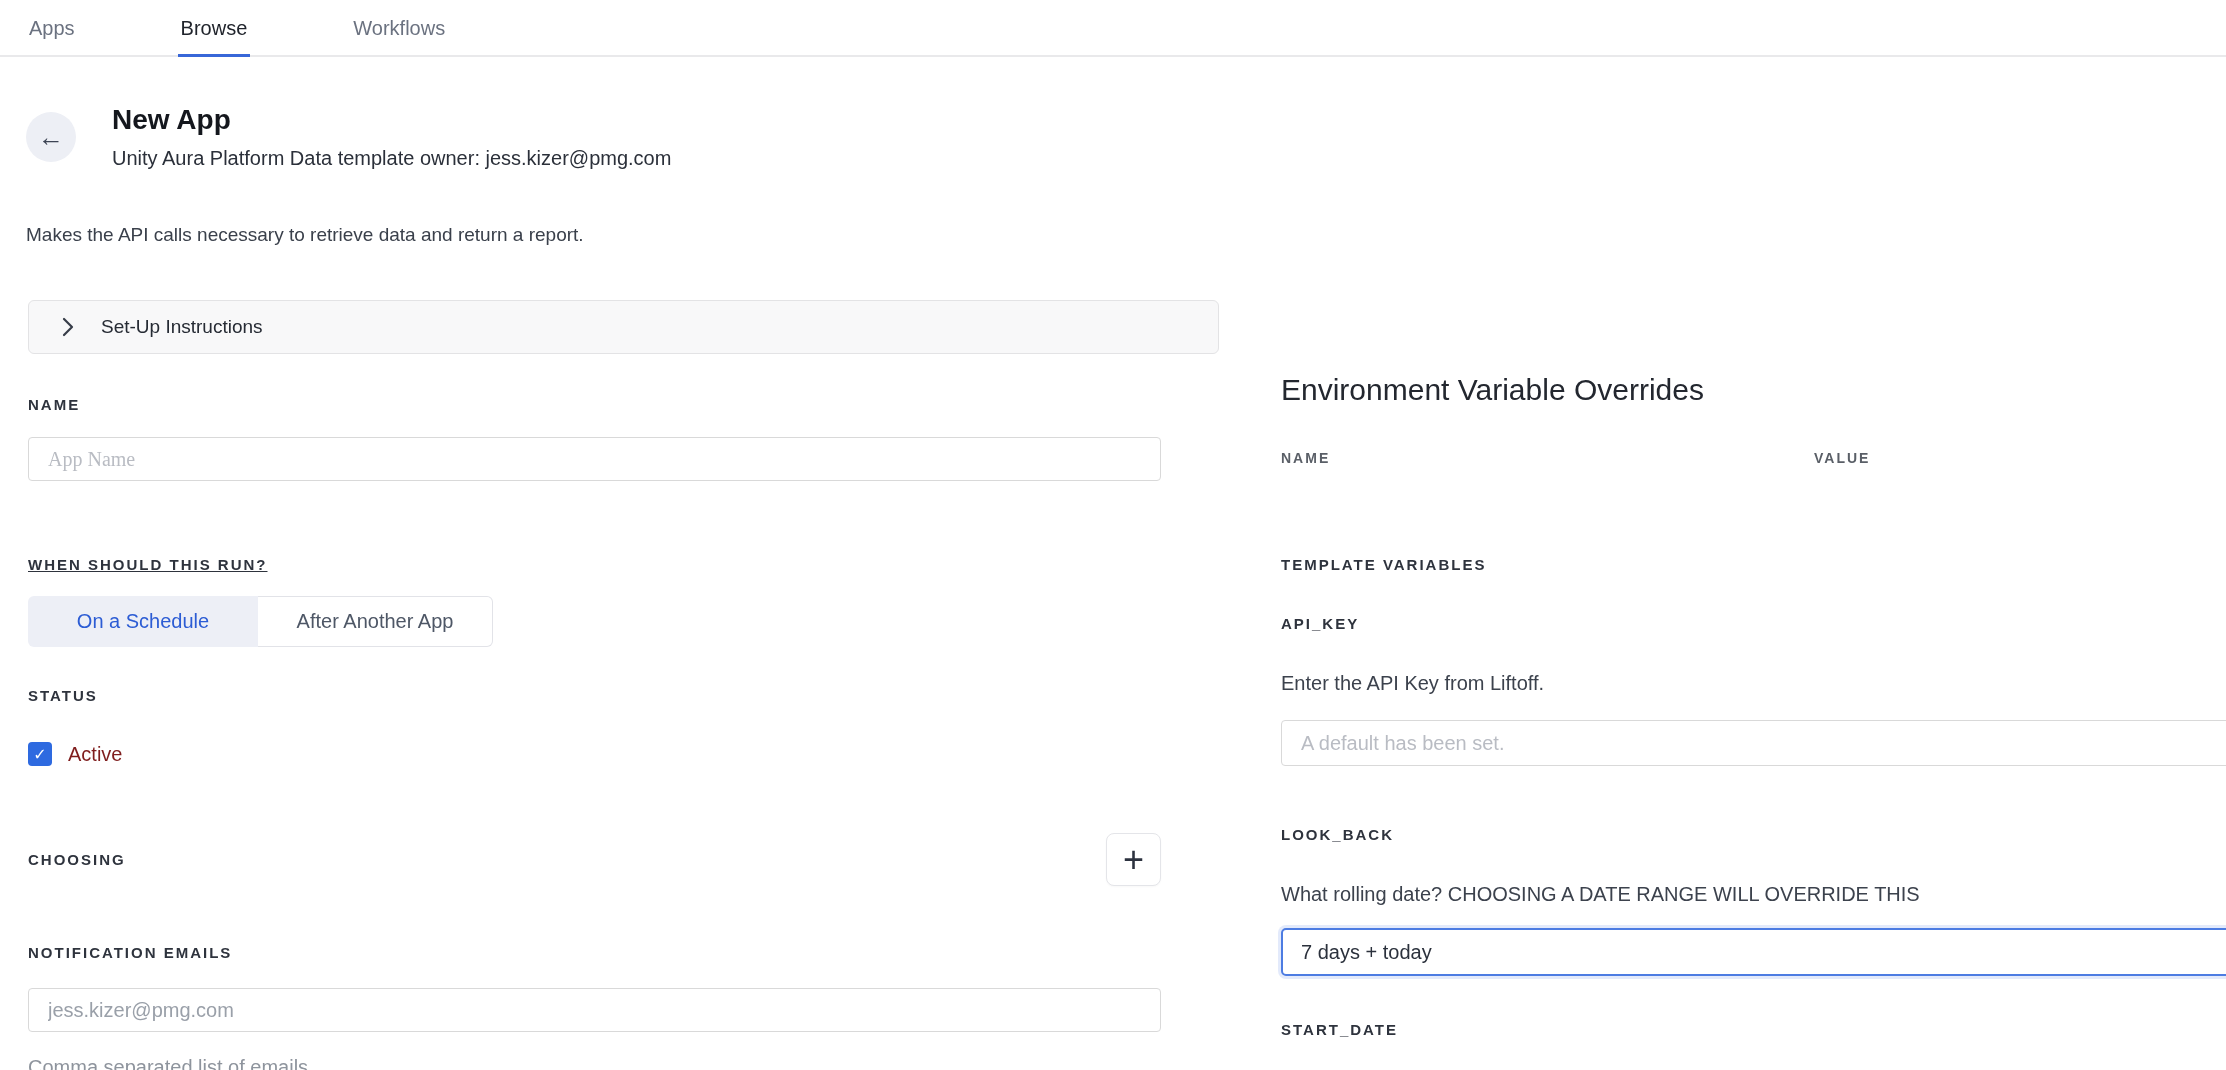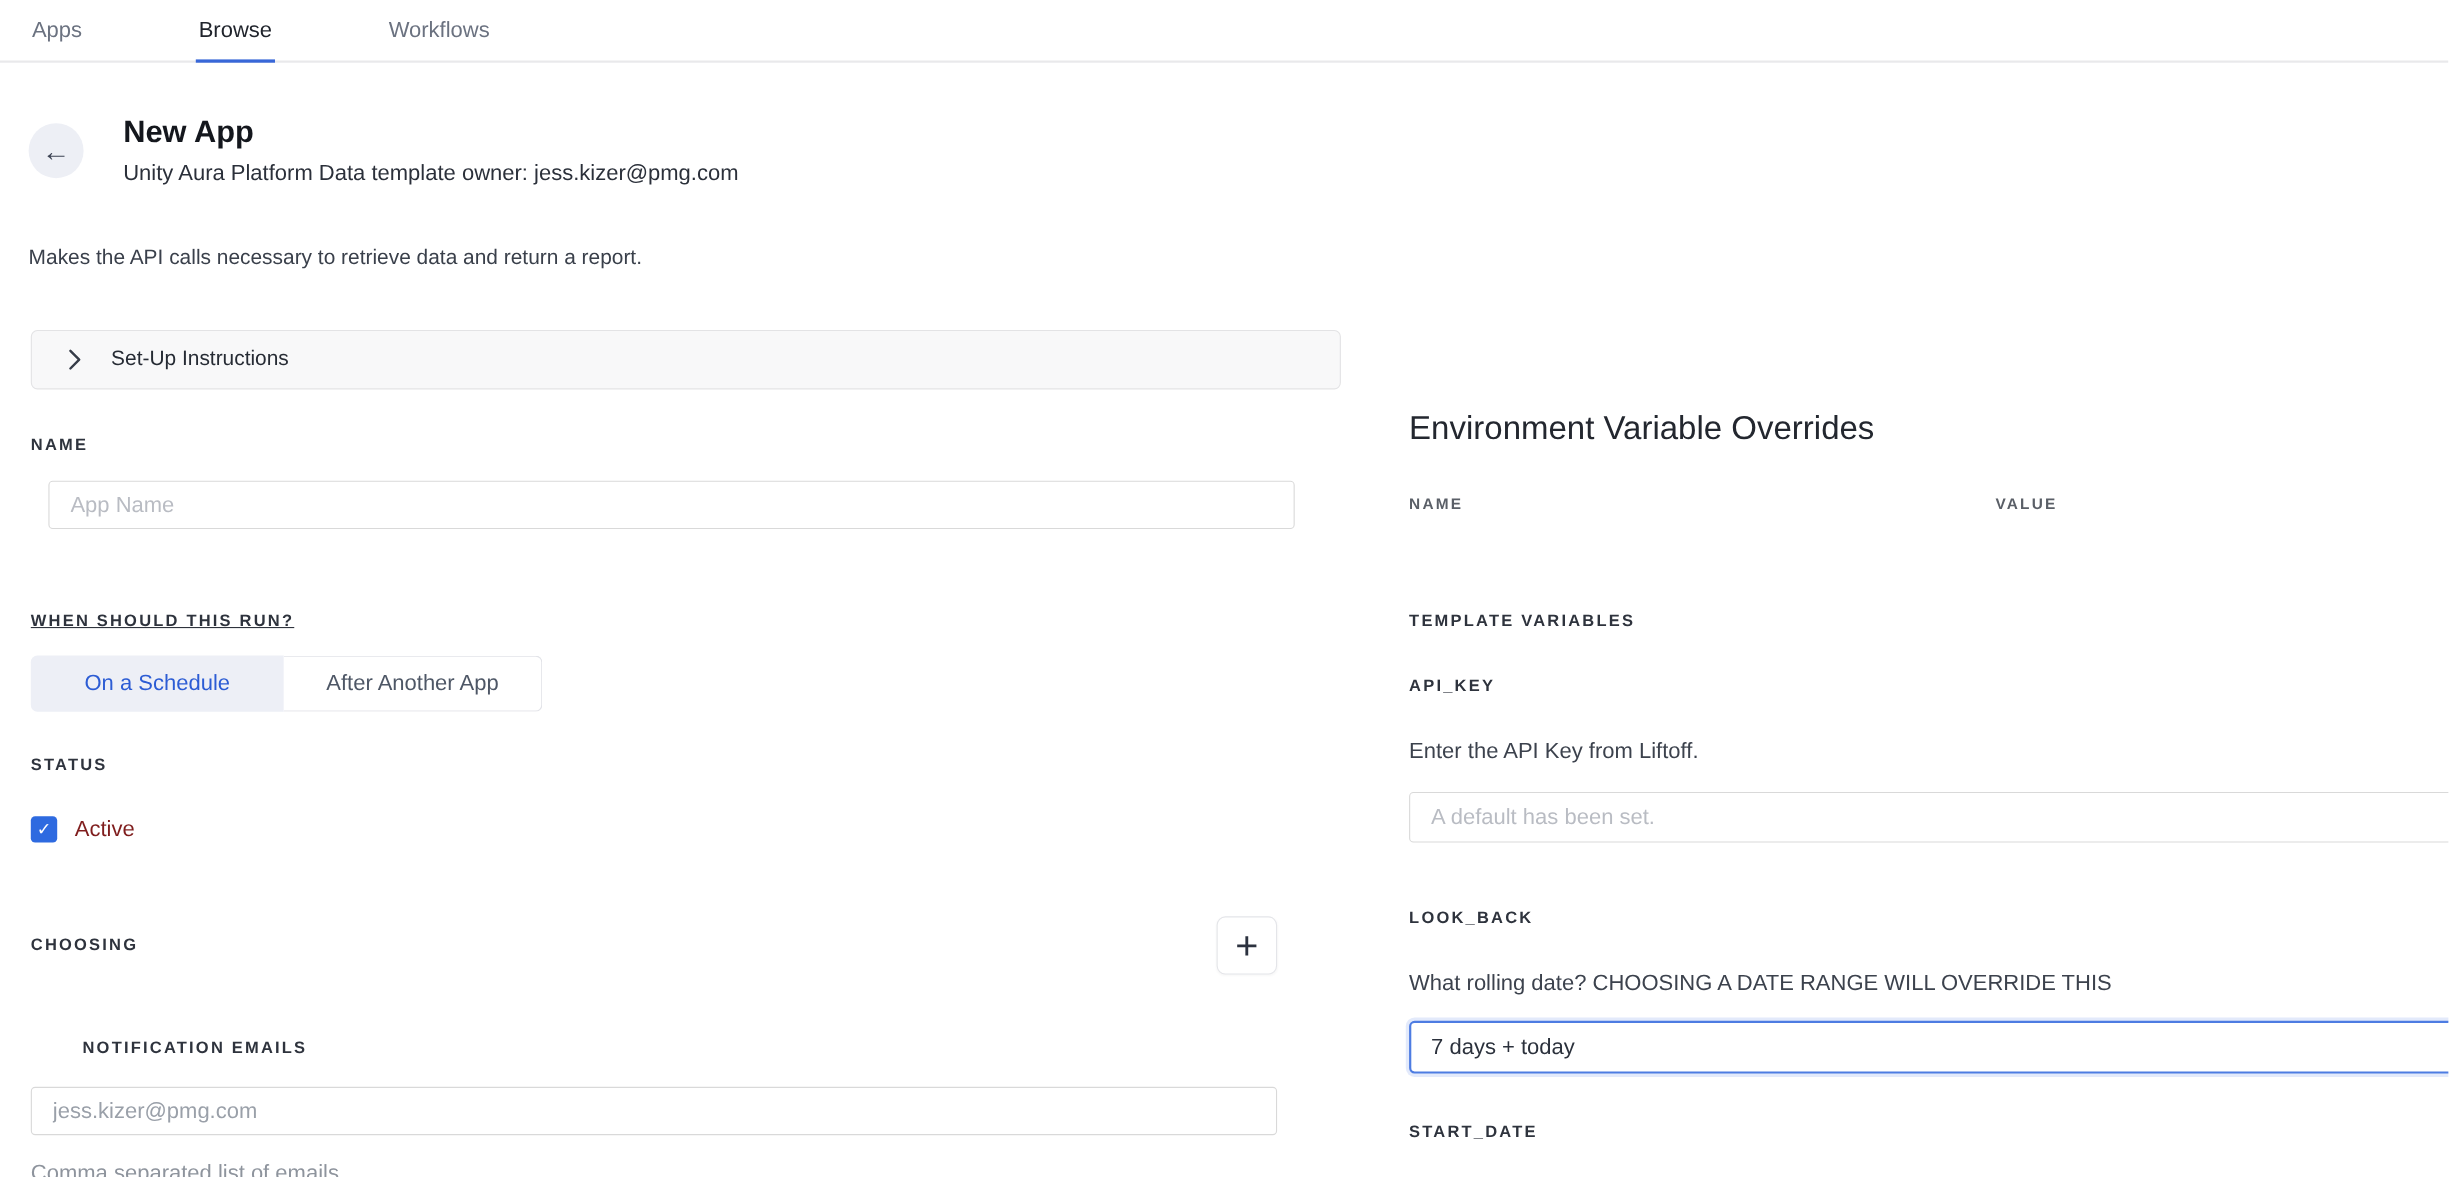--- a/index.html
+++ b/index.html
@@ -122,42 +122,42 @@
   <div class="setup-box">
     <span class="chev">
       <svg width="12" height="20" viewBox="0 0 12 20" fill="none">
         <polyline points="2,2 10,10 2,18" stroke="#363c48" stroke-width="2.2" fill="none" stroke-linecap="round" stroke-linejoin="round"></polyline>
       </svg>
     </span>
     <span>Set-Up Instructions</span>
   </div>
 
   <div class="field-label" style="top:396px; left:28px;">NAME</div>
-  <input class="text-input" style="top: 437px; left: 44px; width: 1133px;" type="text" placeholder="App Name">
+  <input class="text-input" style="top: 437px; left: 28px; width: 1133px; font-family: Liberation Serif, serif;" type="text" placeholder="App Name">
 
   <div class="field-label" style="top:556px; left:28px;text-decoration:underline;">WHEN SHOULD THIS RUN?</div>
   <div class="segmented">
     <div class="seg selected">On a Schedule</div>
     <div class="seg unselected">After Another App</div>
   </div>
 
   <div class="field-label" style="top:687px; left:28px;">STATUS</div>
   <div class="checkbox-row">
     <div class="checkbox">
       <span>✓</span>
     </div>
     <div class="checkbox-label">Active</div>
   </div>
 
   <div class="field-label" style="top:851px; left:28px;">CHOOSING</div>
   <button class="add-btn">
     <span>+</span>
   </button>
 
-  <div class="field-label" style="top:944px; left:28px;margin-left:47px;">NOTIFICATION EMAILS</div>
+  <div class="field-label" style="top:944px; left:28px;">NOTIFICATION EMAILS</div>
   <input class="text-input gray-value" style="top: 988px; left: 28px; width: 1133px;" type="text" value="jess.kizer@pmg.com">
   <div class="help-text" style="top:1056px; left:28px;">Comma separated list of emails</div>
 
   <div class="env-title">Environment Variable Overrides</div>
 
   <div class="field-label gray" style="top:450px; left:1281px;">NAME</div>
   <div class="field-label gray" style="top:450px; left:1779px;margin-left:35px;">VALUE</div>
 
   <div class="field-label" style="top:556px; left:1281px;">TEMPLATE VARIABLES</div>
 

